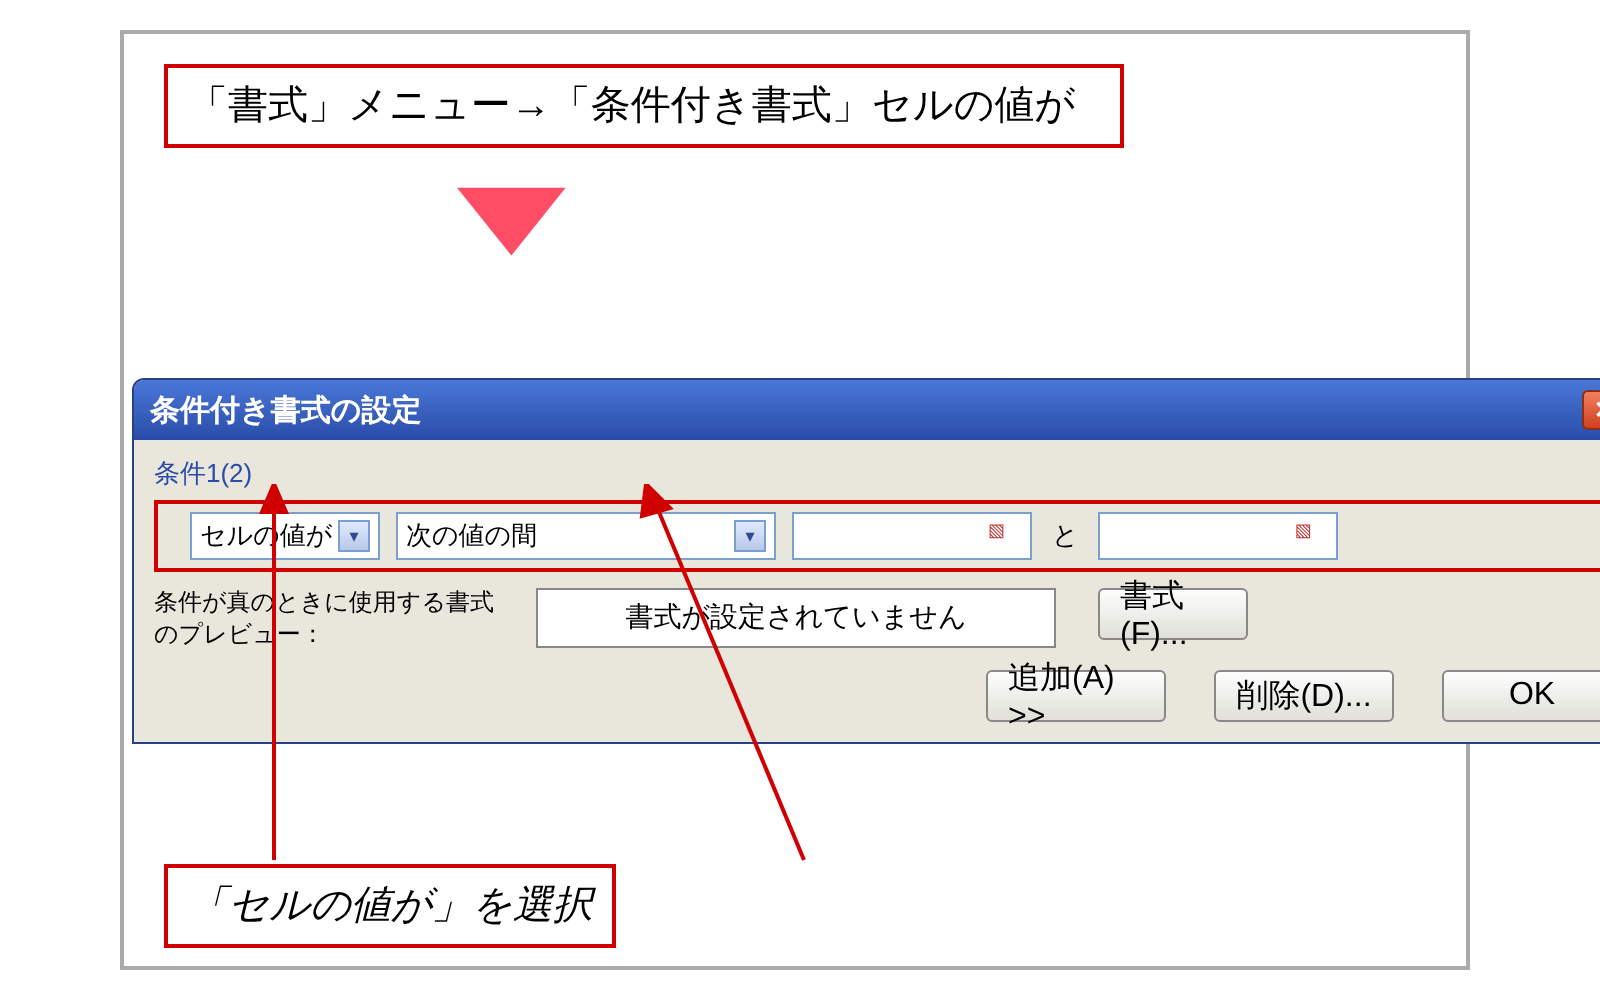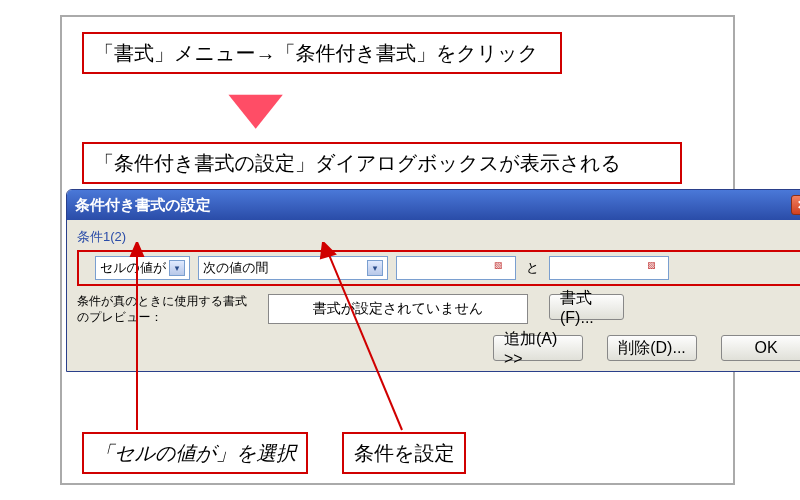--- a/index.html
+++ b/index.html
@@ -137,28 +137,25 @@
     fill: #d00000;
     stroke-width: 2;
   }
 </style>
 </head>
 <body>
 
 <div class="frame">
 
   <div class="callout-box top-callout">
-    <span>「書式」メニュー→「条件付き書式」をクリック</span>
+    <span>「書式」メニュー→「条件付き書式」セルの値が</span>
   </div>
 
   <div class="arrow-down">▼</div>
 
-  <div class="callout-box mid-callout">
-    <span>「条件付き書式の設定」ダイアログボックスが表示される</span>
-  </div>
 
   <div class="dialog">
     <div class="titlebar">
       <span>条件付き書式の設定</span>
       <div class="close-btn">
         <span>✕</span>
       </div>
     </div>
     <div class="dialog-body">
       <div class="cond-label">条件1(2)</div>
@@ -211,17 +208,14 @@
   </svg>
 
   <svg class="diag-arrow" style="top:225px;left:255px;" width="100" height="195">
     <line x1="10" y1="8" x2="85" y2="188" stroke="#d00000"></line>
     <polygon points="6,0 4,16 18,12"></polygon>
   </svg>
 
   <div class="callout-box bottom-callout1">
     <span>「セルの値が」を選択</span>
   </div>
-  <div class="callout-box bottom-callout2">
-    <span>条件を設定</span>
-  </div>
 
 </div>
 
 </body></html>

